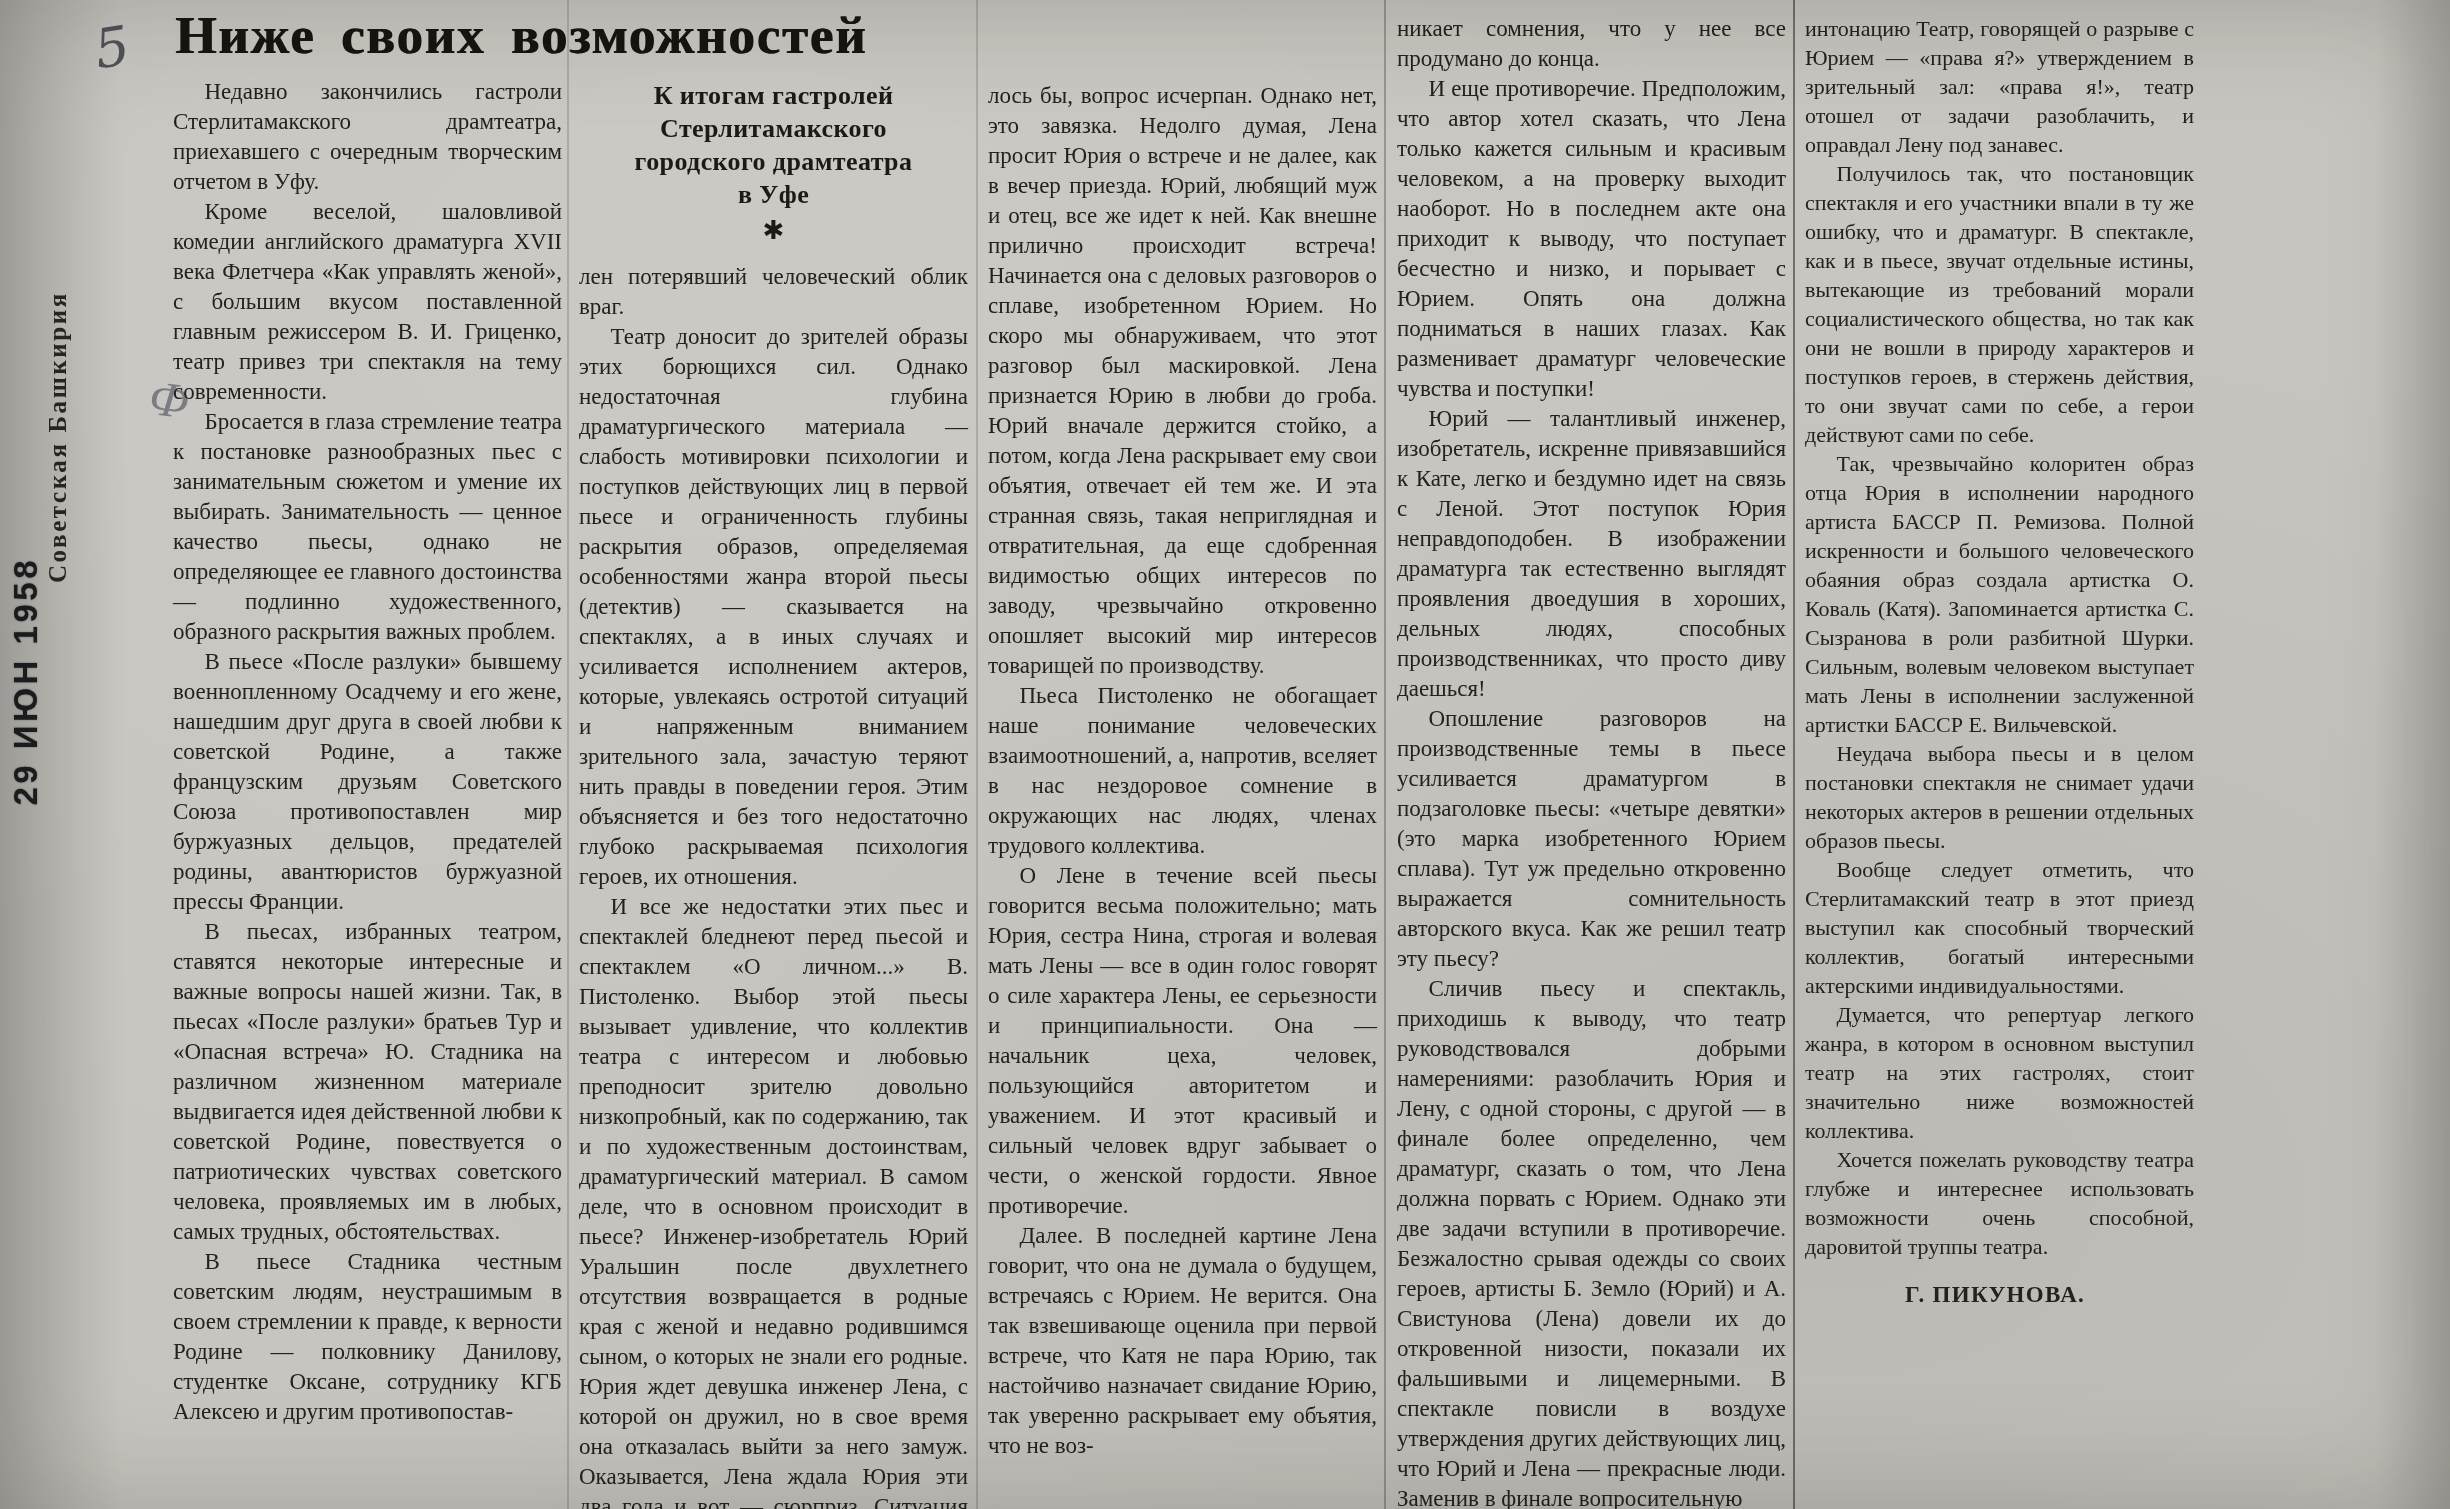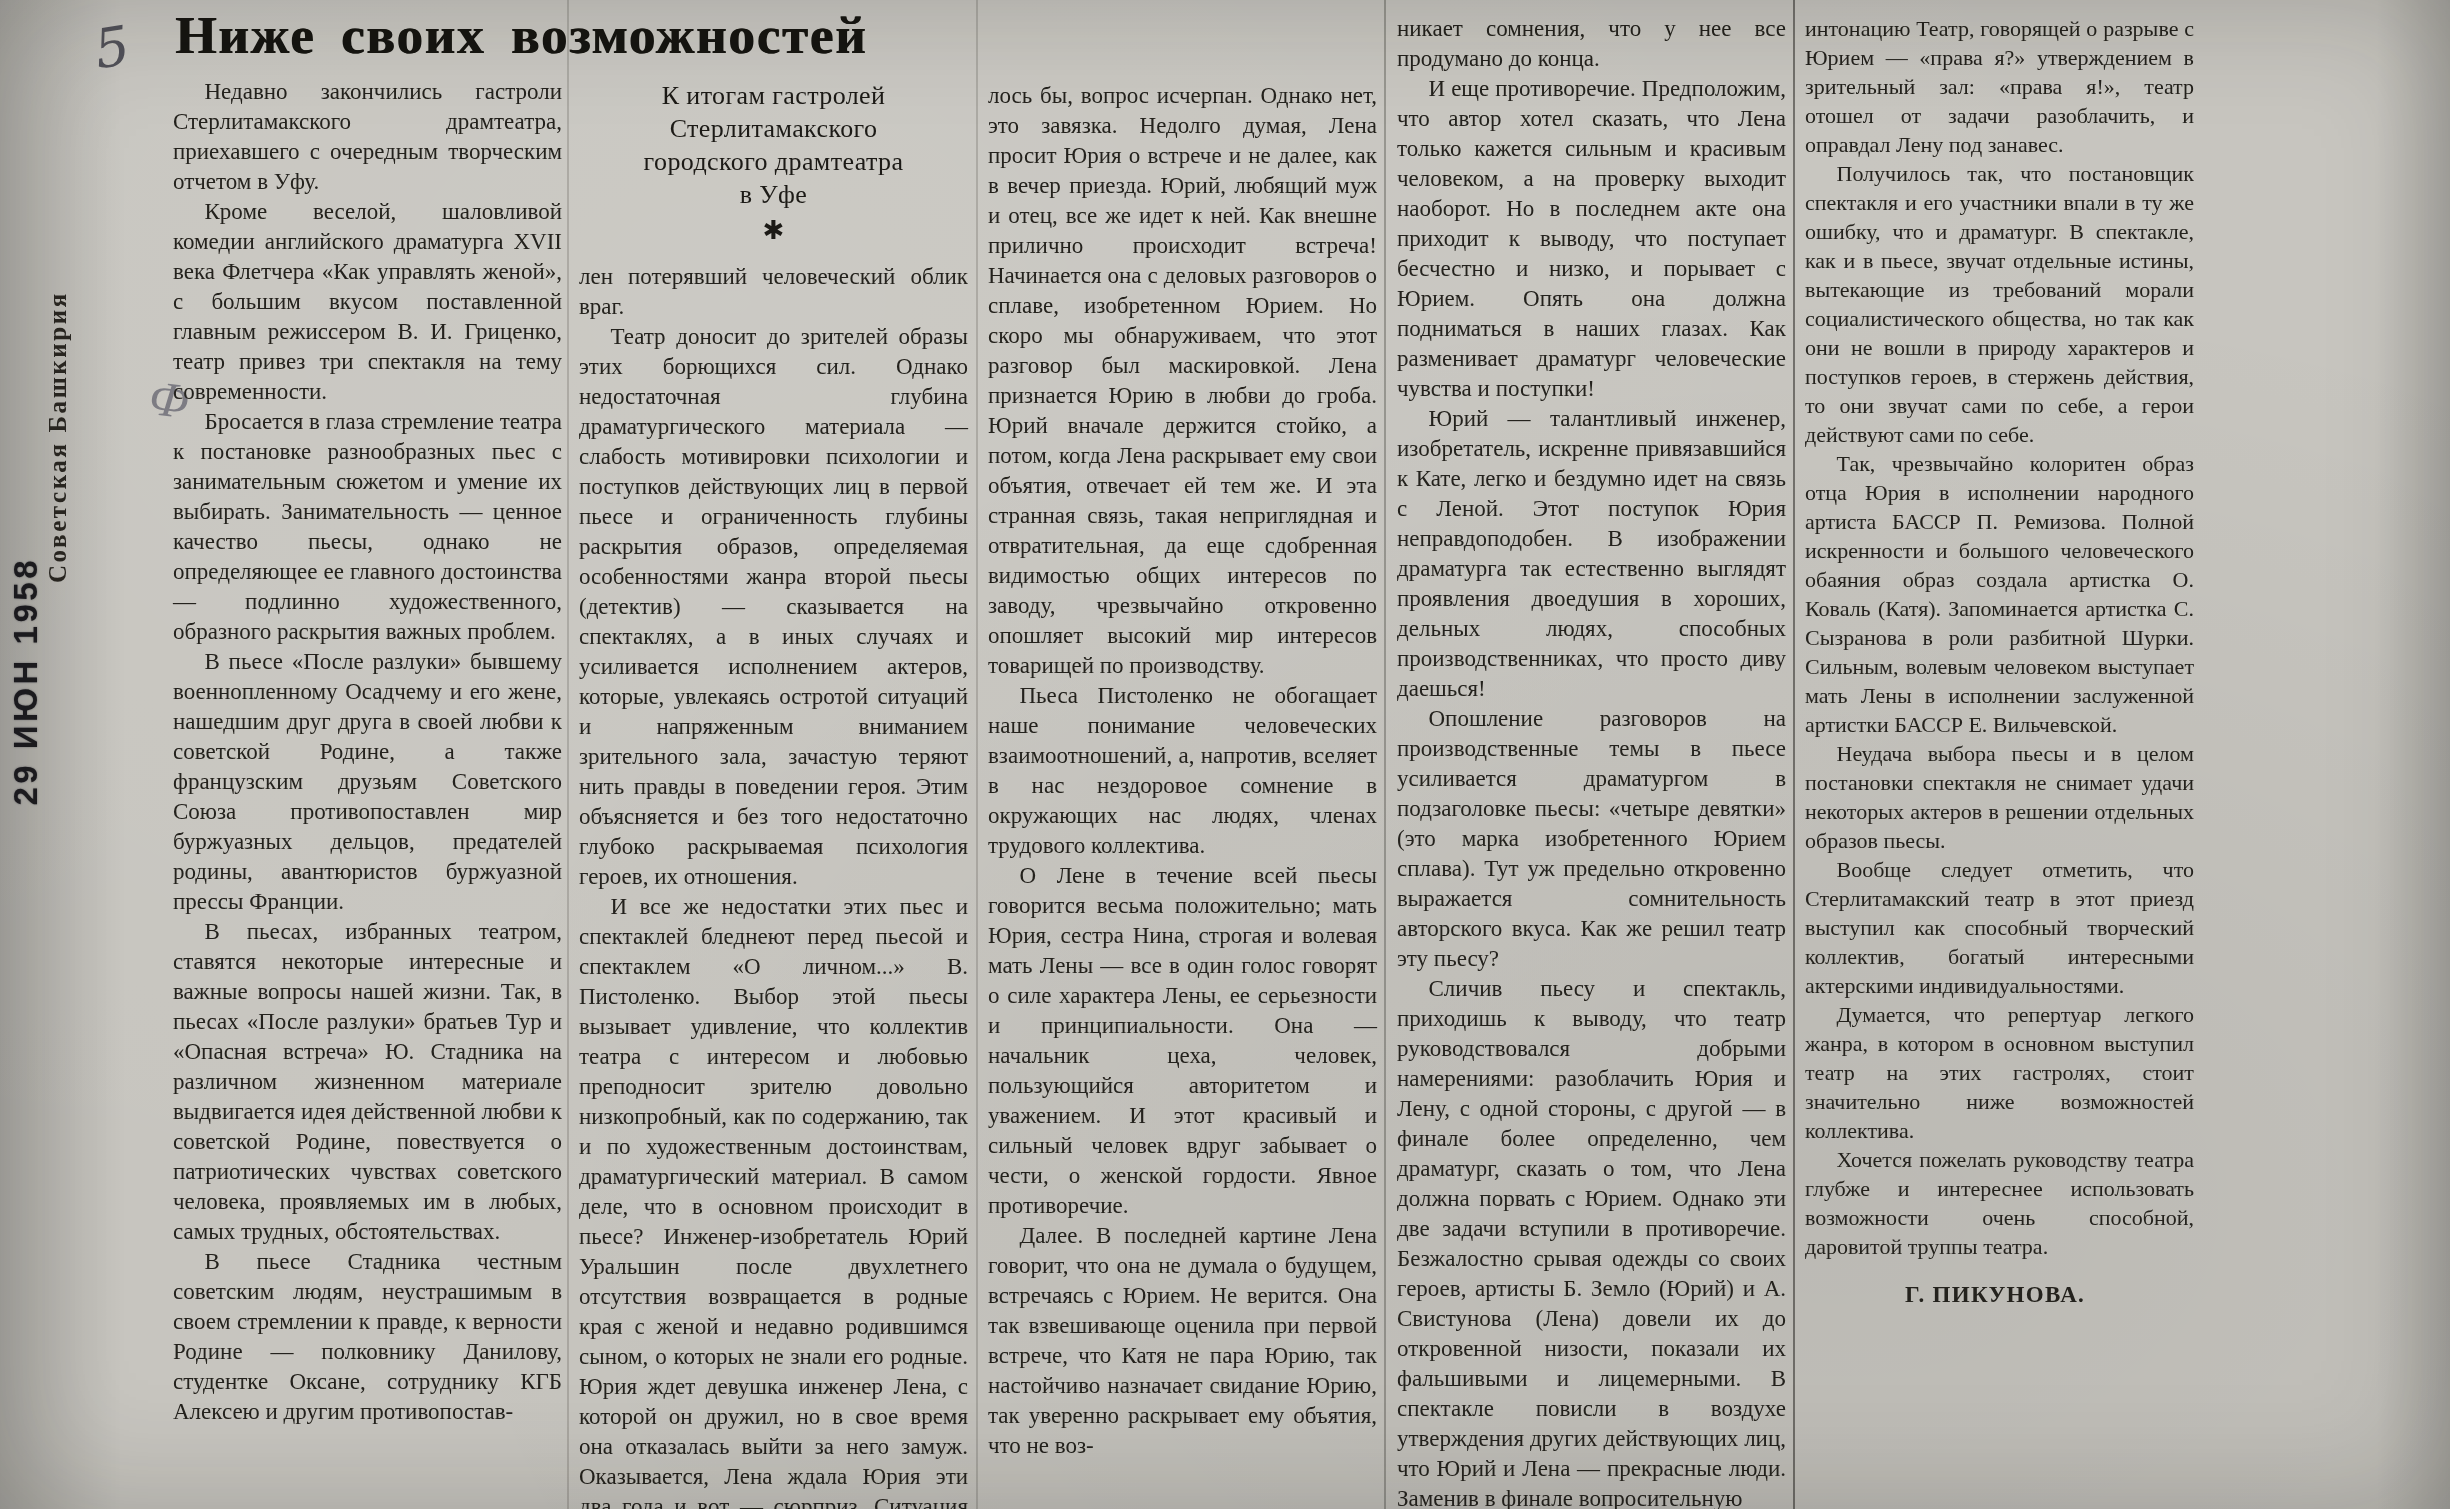--- a/index.html
+++ b/index.html
@@ -55,21 +55,21 @@
     text-align:center;
     font-size:53px; font-weight:700;
     letter-spacing:1.8px; word-spacing:10.5px;
     color:#161511;
     text-shadow:0.9px 0 0 currentColor;
     white-space:nowrap;
   }
   
   .kicker { padding-top:1.8px; margin-bottom:15.8px; }
   .kicker-lines div {
-    text-align:center; font-weight:400;
+    text-align:center; font-weight:700;
     font-size:26px; line-height:33px; letter-spacing:0.4px;
     color:#1c1a16;
   }
   .kicker .star { text-align:center; font-size:26px; line-height:30px; margin-top:5.3px; color:#1c1a16; }
   
   .col {
     position:absolute; width:389px;
     font-size:23px; line-height:30px;
     text-align:justify;
     color:#24221d;

